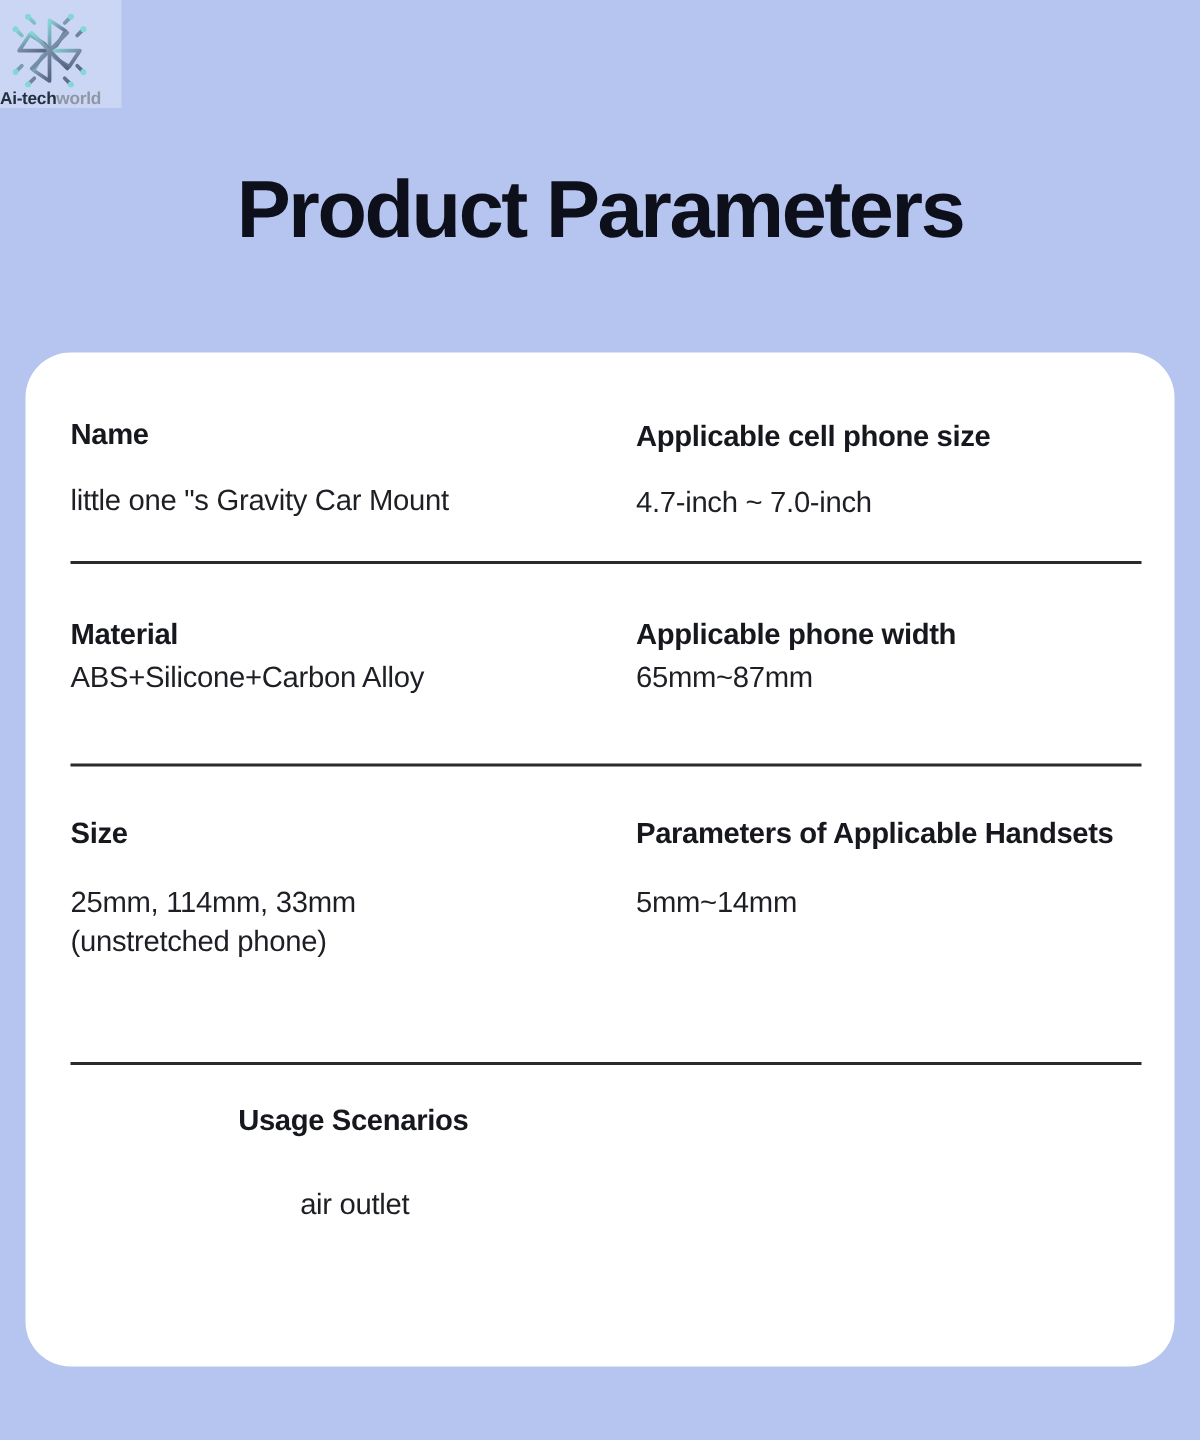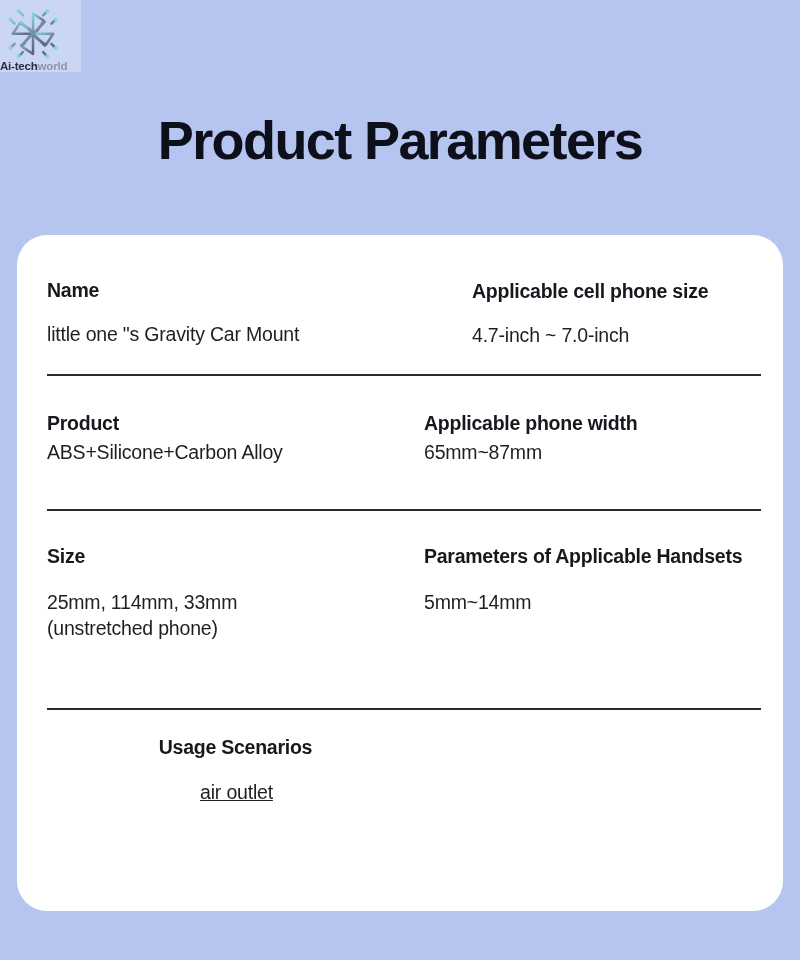--- a/index.html
+++ b/index.html
@@ -110,32 +110,32 @@
   .spec-value {
     font-size: 19.5px;
     font-weight: 400;
     color: #1d1f24;
     letter-spacing: -0.2px;
     line-height: 1.33;
   }
   .spec-value .vline { display: block; }
 
   
-  .row-1 { height: 141px; padding-top: 43px; gap: 48px; }
+  .row-1 { height: 141px; padding-top: 43px; }
   .row-1 .col-right { padding-top: 1px; }
   .row-1 .spec-value { margin-top: 20px; }
 
   .row-2 { height: 135px; padding-top: 35px; }
   .row-2 .spec-value { margin-top: 5px; }
 
   .row-3 { height: 199px; padding-top: 33px; }
   .row-3 .spec-value { margin-top: 22px; }
 
   .row-4 { height: 201px; padding-top: 25px; text-align: center; }
-  .row-4 .spec-value { margin-top: 21px; padding-left: 2px; text-decoration: underline; }
+  .row-4 .spec-value { margin-top: 32px; padding-left: 2px; }
 </style>
 </head>
 <body>
 
 <div class="brand-badge">
   <svg class="brand-mark" viewBox="0 0 100 100">
     <defs>
       <linearGradient id="g1" x1="0" y1="0" x2="1" y2="1">
         <stop offset="0%" stop-color="#7fd8d4"></stop>
         <stop offset="55%" stop-color="#6d7f9c"></stop>
@@ -180,21 +180,21 @@
     <div class="spec-col col-right">
       <div class="spec-label">Applicable cell phone size</div>
       <div class="spec-value">
         <span class="vline">4.7-inch ~ 7.0-inch</span>
       </div>
     </div>
   </div>
 
   <div class="spec-row row-2">
     <div class="spec-col col-left">
-      <div class="spec-label">Product</div>
+      <div class="spec-label">Material</div>
       <div class="spec-value">
         <span class="vline">ABS+Silicone+Carbon Alloy</span>
       </div>
     </div>
     <div class="spec-col col-right">
       <div class="spec-label">Applicable phone width</div>
       <div class="spec-value">
         <span class="vline">65mm~87mm</span>
       </div>
     </div>

